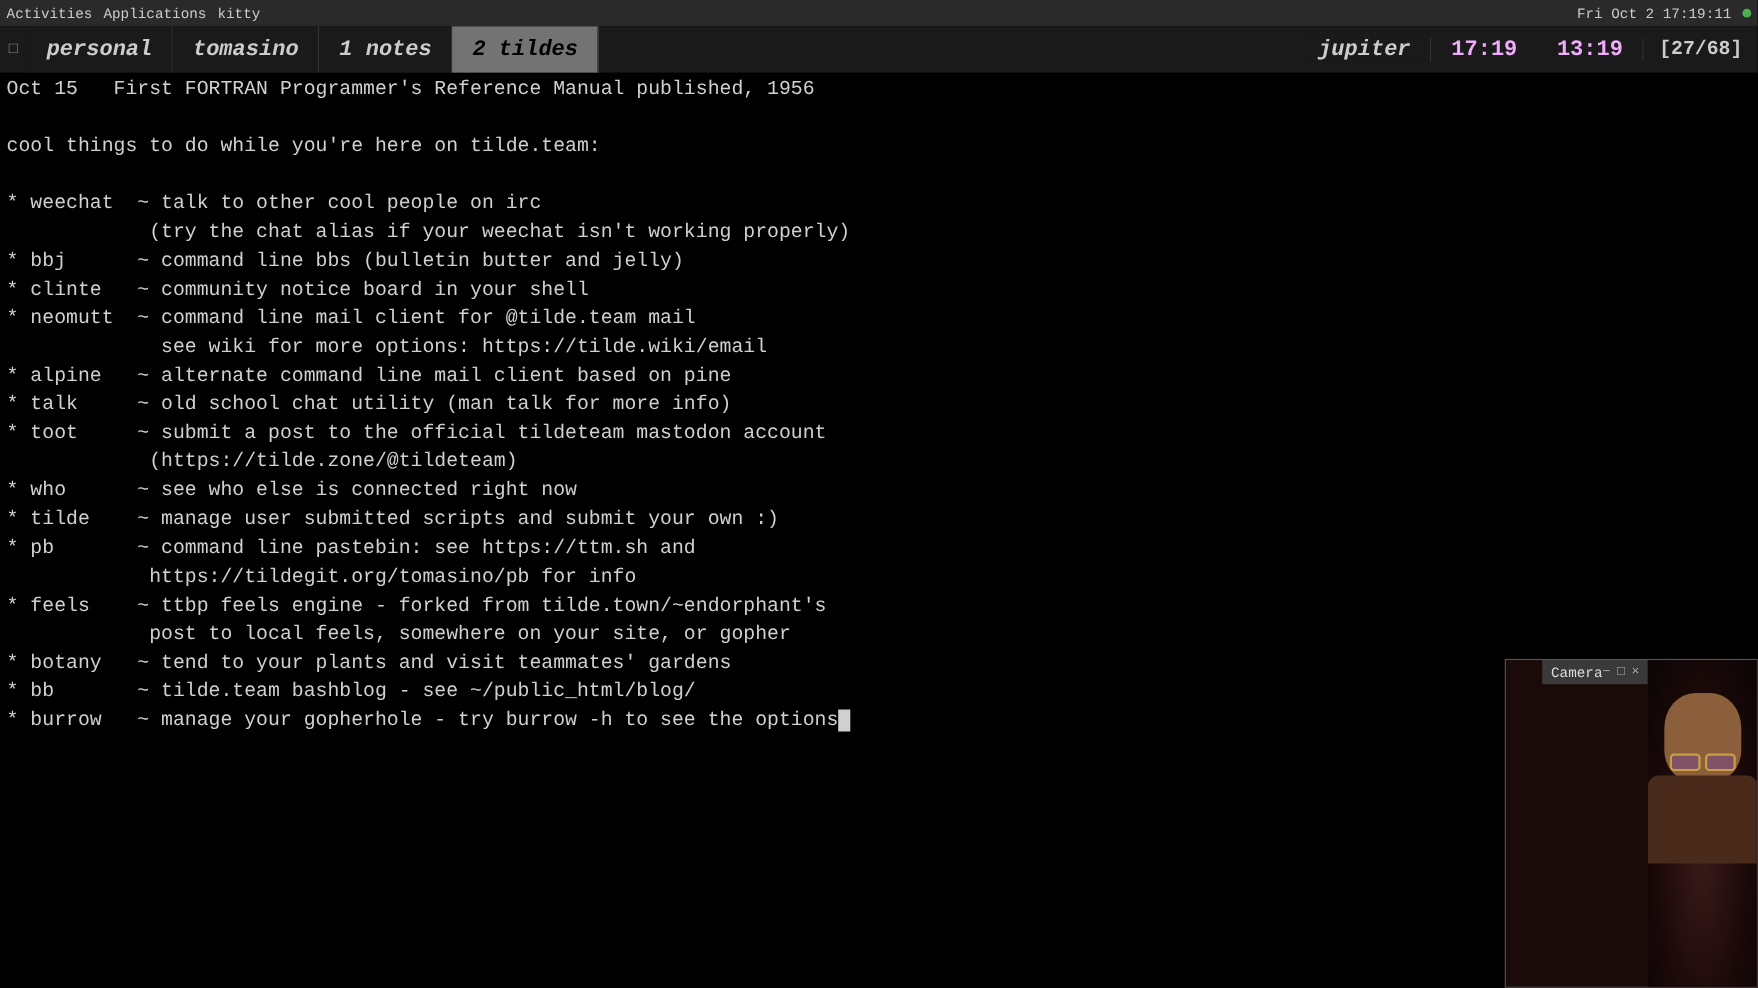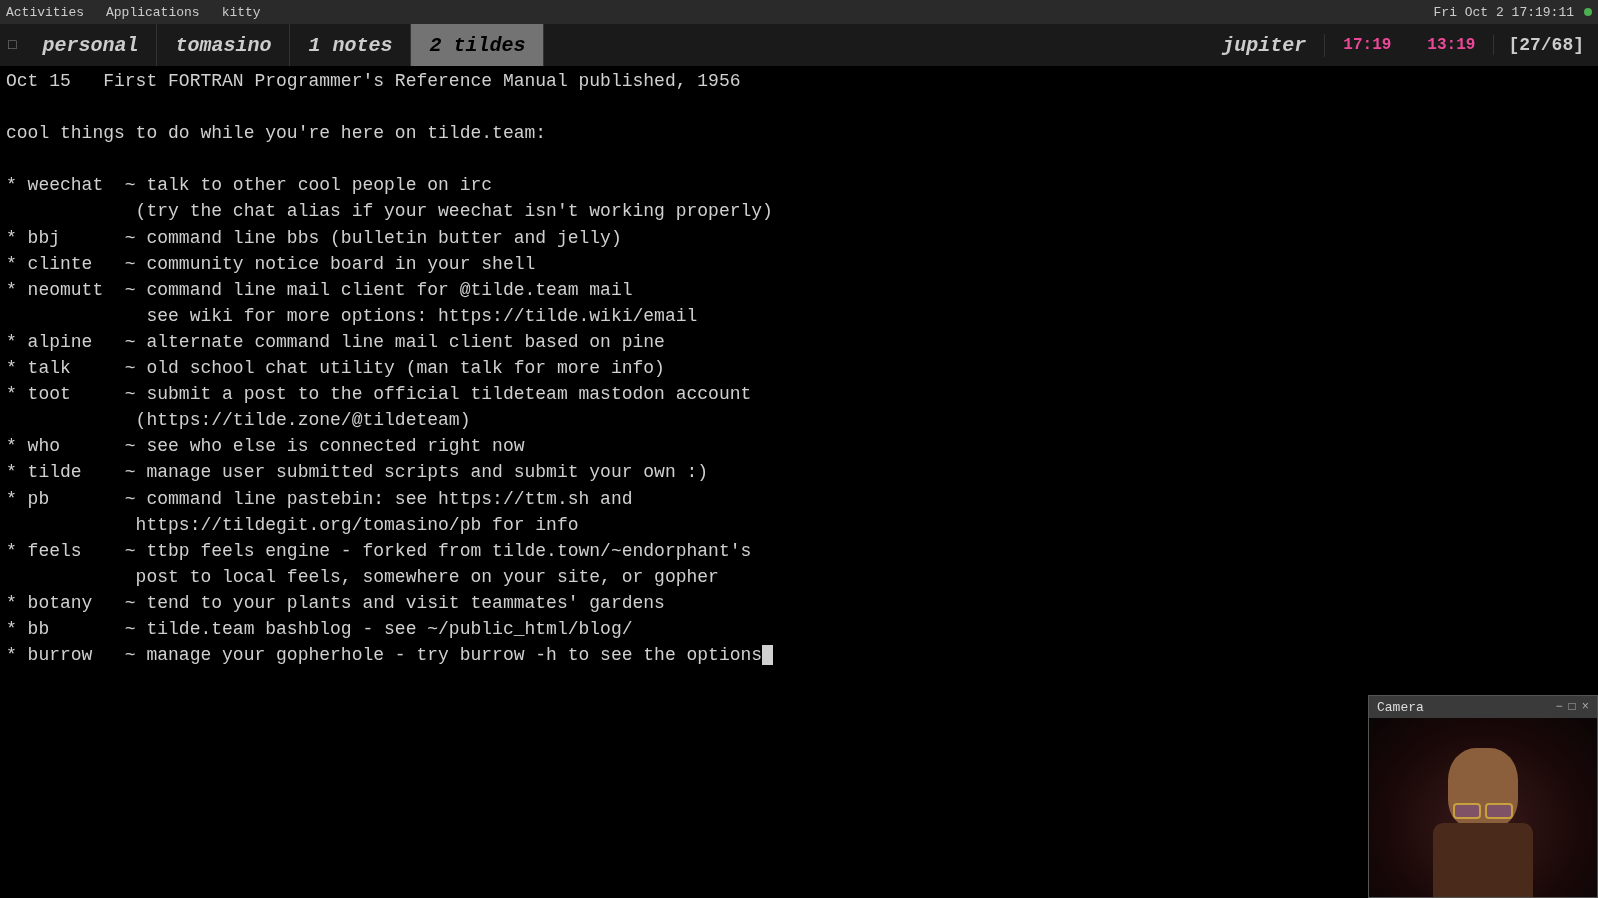--- a/index.html
+++ b/index.html
@@ -16,21 +16,21 @@
 
     
     #system-bar {
       display: flex;
       align-items: center;
       background: #2a2a2a;
       height: 24px;
       font-size: 13px;
       color: #ccc;
       padding: 4px 6px;
-      gap: 22px;
+      gap: 10px;
     }
     .sys-btn { cursor: pointer; }
     .sys-clock { margin-left: auto; display: flex; gap: 10px; align-items: center; }
     .sys-indicator { width: 8px; height: 8px; border-radius: 50%; background: #4caf50; display: inline-block; }
 
     
     #tab-bar {
       display: flex;
       align-items: stretch;
       background: #1a1a1a;
@@ -64,22 +64,22 @@
     }
     .tab-right {
       margin-left: auto;
       display: flex;
       align-items: center;
     }
     .tab-time-block {
       display: flex;
       align-items: center;
       padding: 0 18px;
-      color: #ec4899;
-      font-size: 16px;
+      color: #f0abfc;
+      font-size: 20px;
       font-weight: bold;
     }
     .tab-counter {
       display: flex;
       align-items: center;
       padding: 0 14px;
       color: #ccc;
       font-size: 18px;
       border-left: 1px solid #333;
     }
@@ -107,25 +107,26 @@
       color: #000;
       display: inline;
     }
 
     
     #camera-overlay {
       position: absolute;
       bottom: 0;
       right: 0;
       width: 230px;
-      height: 203px;
+      height: 299px;
       background: #1a0a0a;
       border: 1px solid #555;
       display: flex;
-      flex-direction: column;
+      flex-direction: row;
+      padding-left: 33px;
     }
     #camera-title-bar {
       display: flex;
       align-items: center;
       justify-content: space-between;
       background: #3a3a3a;
       padding: 2px 8px;
       font-size: 13px;
       color: #ddd;
       height: 22px;

